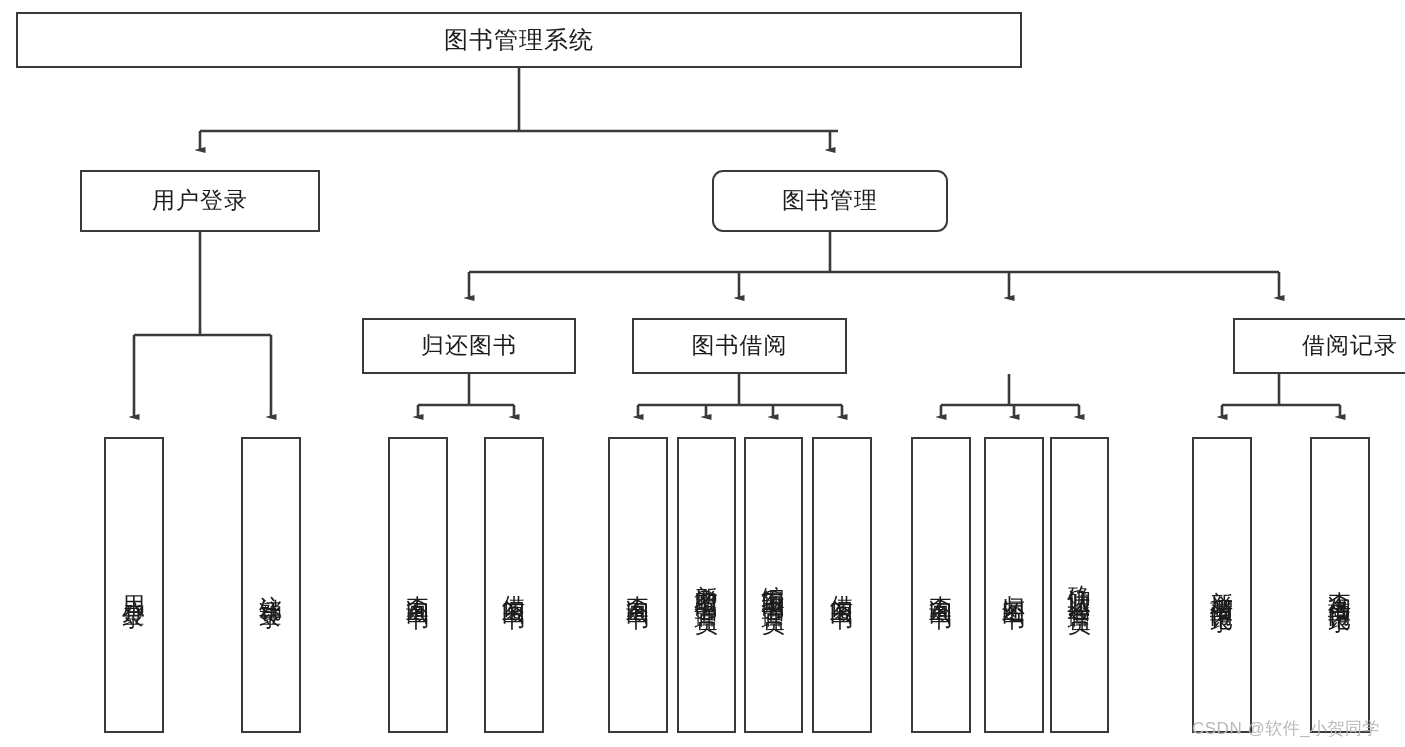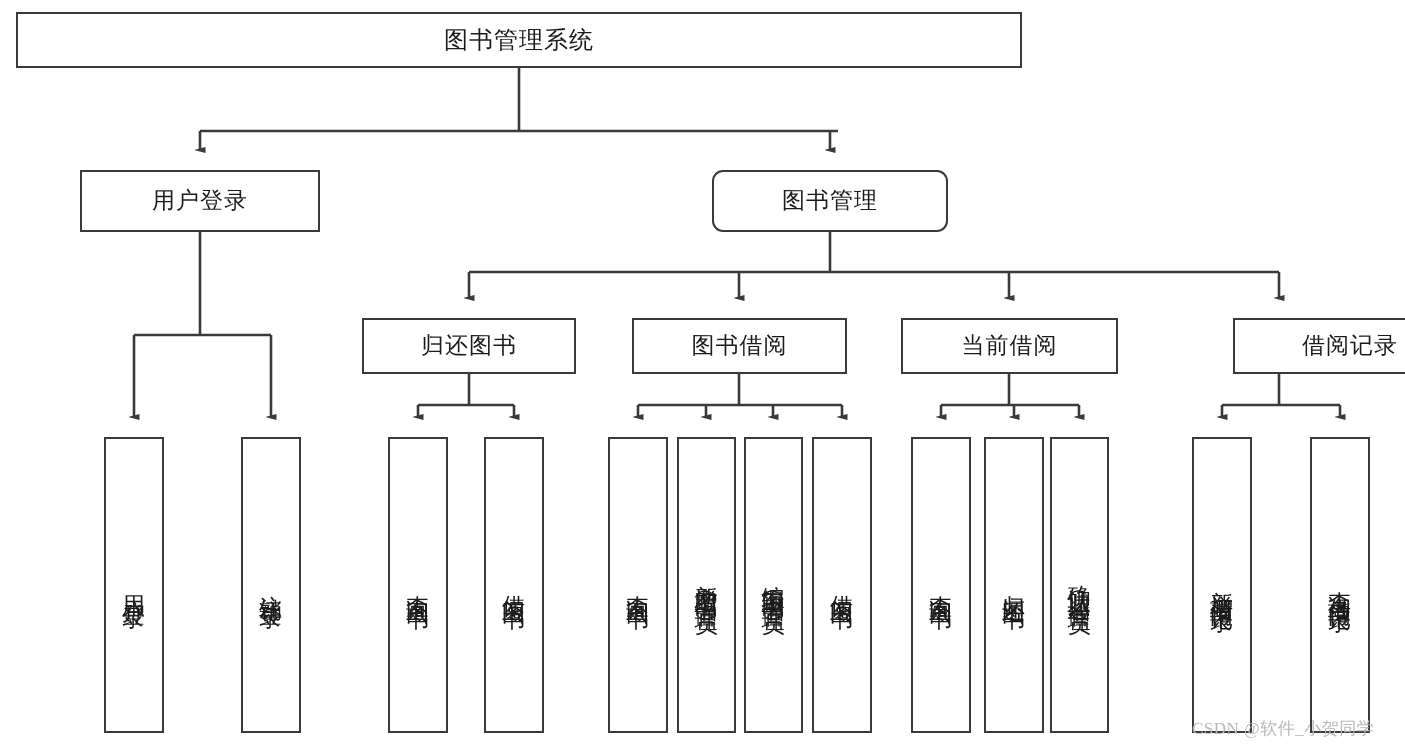--- a/index.html
+++ b/index.html
@@ -57,21 +57,21 @@
     text-orientation: upright;
     display: block;
     max-height: 100%;
   }
   .watermark {
     position: absolute;
     font-size: 17px;
     color: #b9b9b9;
     letter-spacing: 0.5px;
     white-space: nowrap;
-    font-family: Liberation Serif, serif;
+    font-family: Liberation Sans, sans-serif;
   }
 </style>
 </head>
 <body>
 
 <div id="canvas" style="background: rgb(255, 255, 255);">
 
   <svg class="connectors" viewBox="0 0 1405 747" xmlns="http://www.w3.org/2000/svg">
     <defs>
       <marker id="arrow" markerWidth="10" markerHeight="11" refX="3" refY="5.5" orient="auto" markerUnits="userSpaceOnUse">
@@ -132,23 +132,20 @@
   <div class="node horizontal" style="left: 712px; top: 170px; width: 236px; height: 62px; border-radius: 11px;">
     <span>图书管理</span>
   </div>
 
   <div class="node horizontal" style="left: 362px; top: 318px; width: 214px; height: 56px;">
     <span>归还图书</span>
   </div>
   <div class="node horizontal" style="left: 632px; top: 318px; width: 215px; height: 56px;">
     <span>图书借阅</span>
   </div>
-  <div class="node horizontal" style="left: 901px; top: 318px; width: 217px; height: 56px;">
-    <span>当前借阅</span>
-  </div>
   <div class="node horizontal" style="left: 1233px; top: 318px; width: 234px; height: 56px;">
     <span>借阅记录</span>
   </div>
 
   <div class="node vertical" style="left: 104px; top: 437px; width: 60px; height: 296px;">
     <span class="vlabel">用户登录</span>
   </div>
   <div class="node vertical" style="left: 241px; top: 437px; width: 60px; height: 296px;">
     <span class="vlabel">注销登录</span>
   </div>

